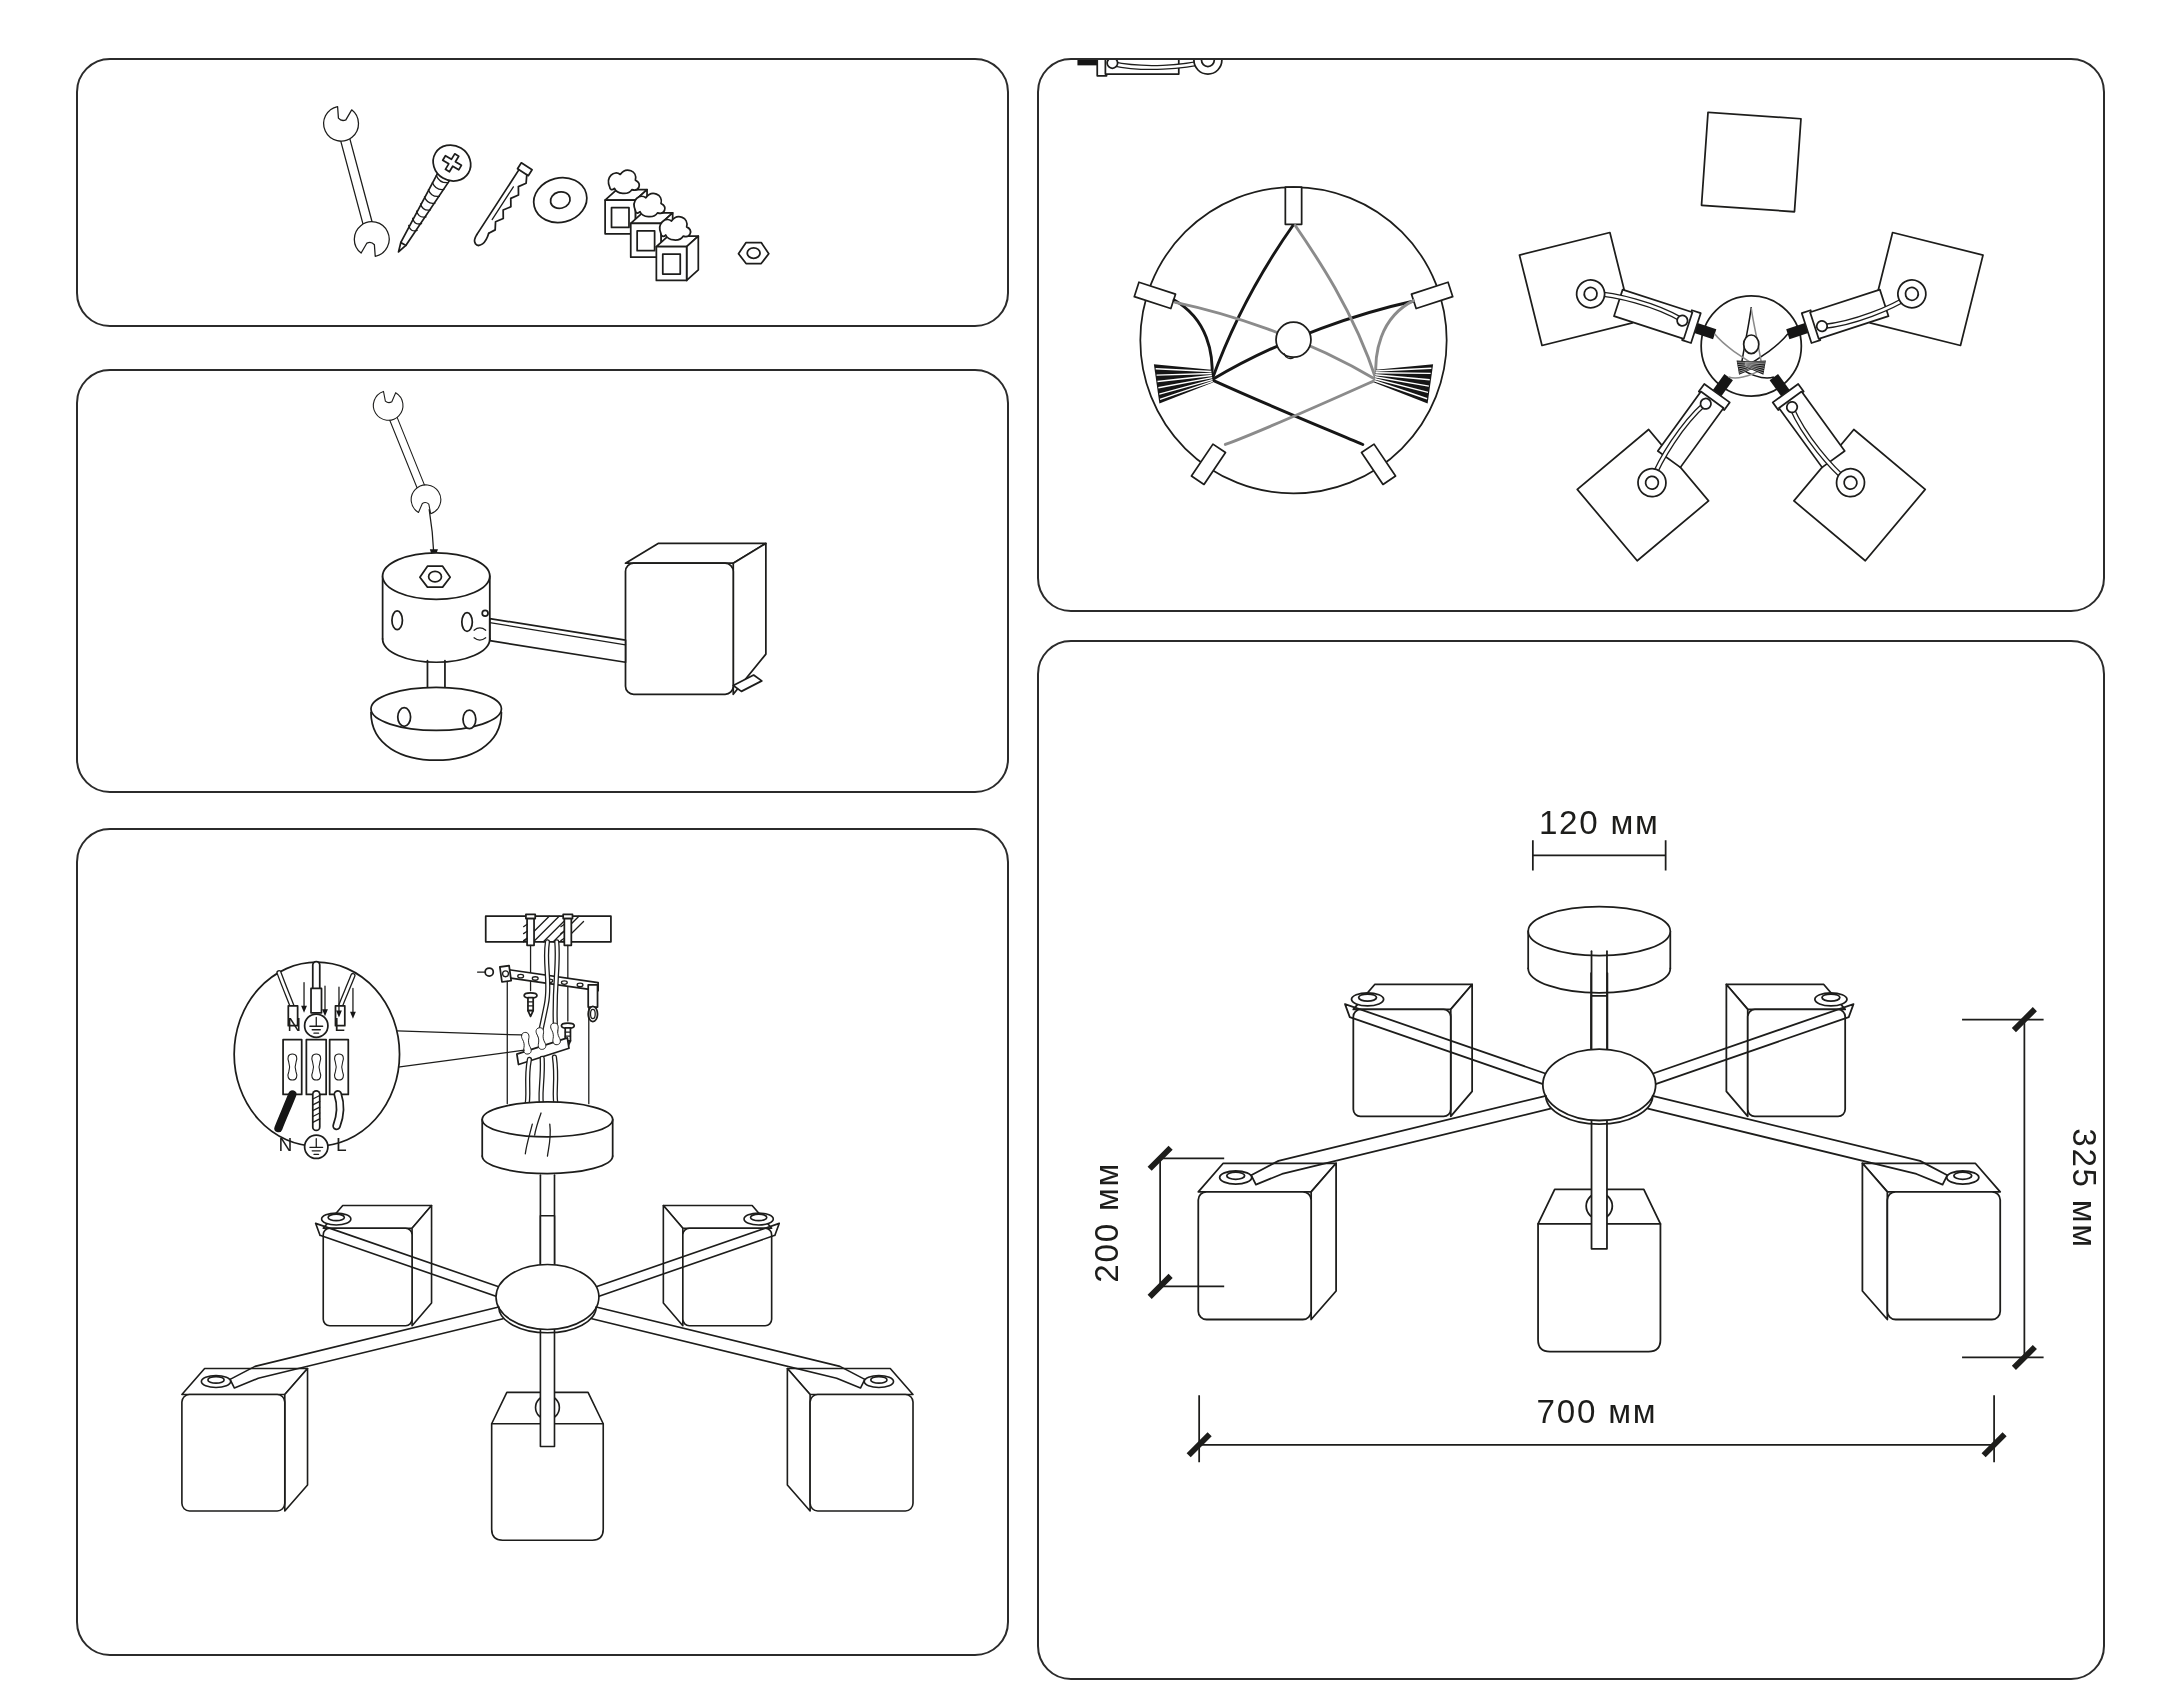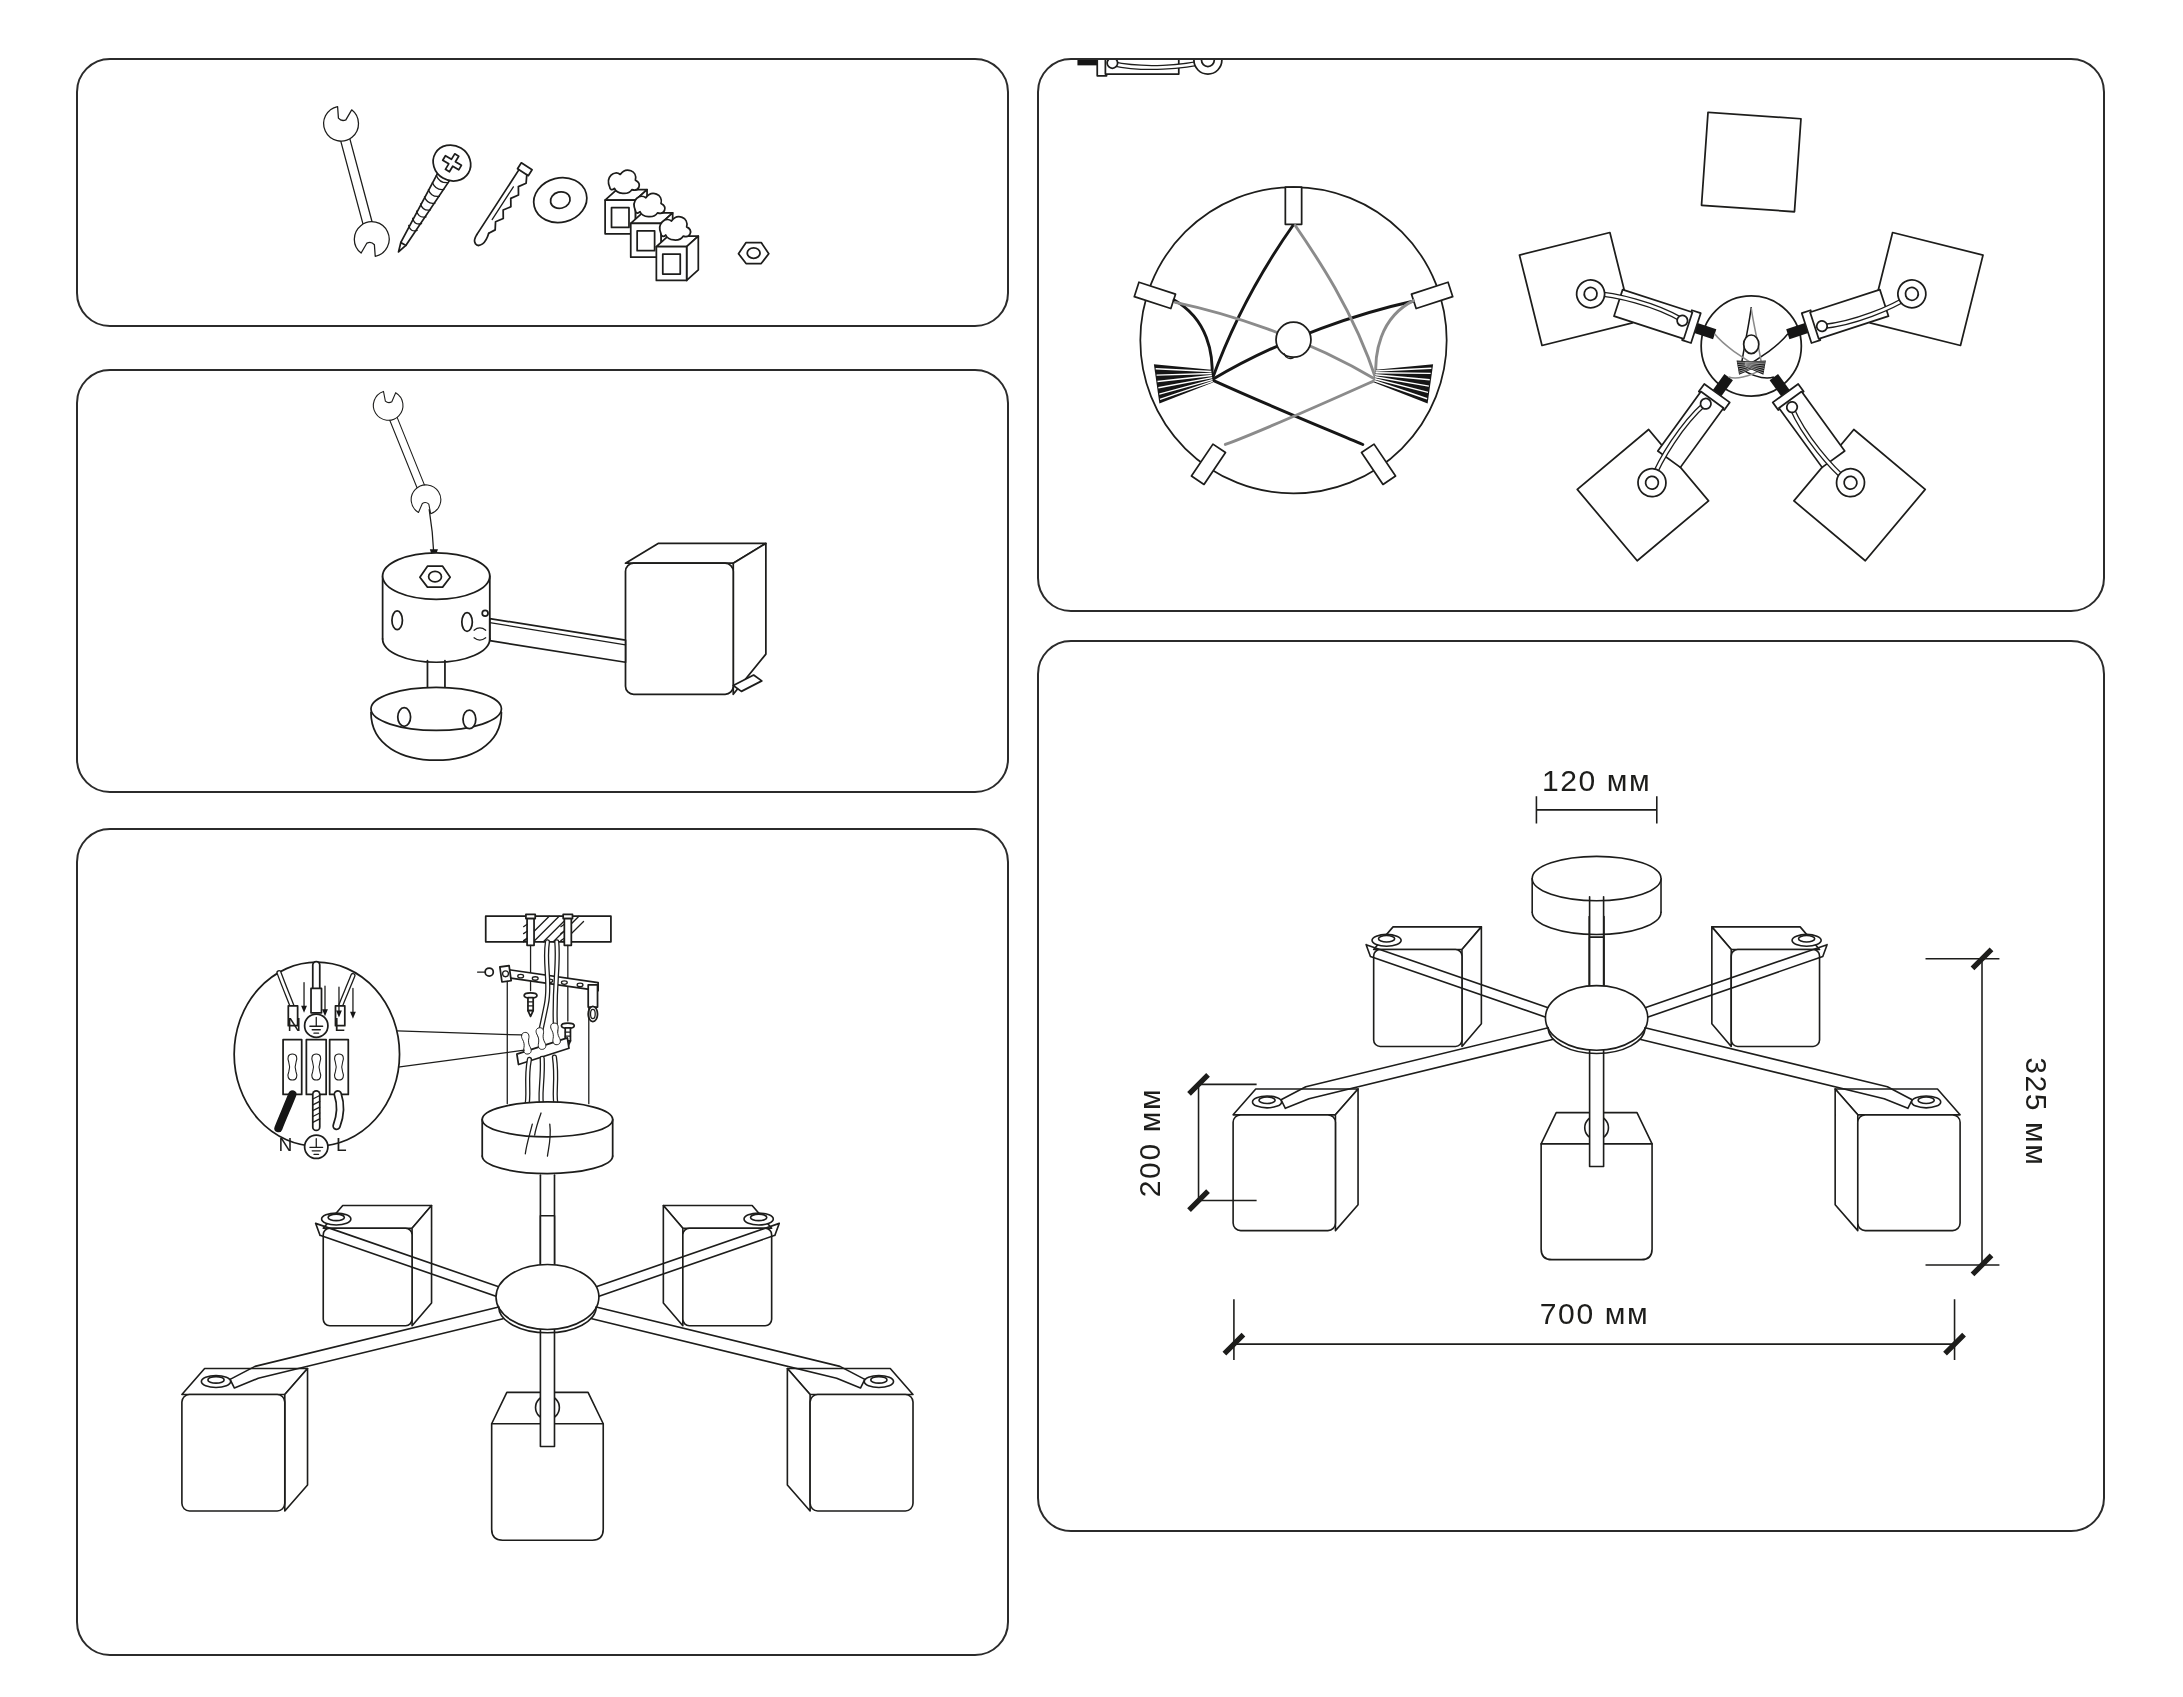--- a/index.html
+++ b/index.html
@@ -3,21 +3,21 @@
 <meta charset="utf-8">
 <style>
   html,body{margin:0;padding:0;background:#fff;}
   .sheet{position:relative;width:2183px;height:1698px;background:#ffffff;overflow:hidden;
          font-family:"Liberation Sans",sans-serif;}
   .panel{position:absolute;border:2.3px solid #2b2b2b;border-radius:34px;background:#fff;box-sizing:border-box;}
   #p-tools   {left:76px; top:58px;  width:933px; height:269px;}
   #p-hub     {left:76px; top:369px;  width:933px; height:424px;}
   #p-wiring  {left:76px; top:828px; width:933px; height:828px;}
   #p-topview {left:1037px;top:58px;  width:1068px; height:554px;}
-  #p-dims    {left:1037px;top:640px; width:1068px; height:892px;}
+  #p-dims    {left:1037px;top:640px; width:1068px; height:1040px;}
   .panel svg{display:block;width:100%;height:100%;}
   .ln{fill:none;stroke:#1d1d1b;stroke-width:3;stroke-linecap:round;stroke-linejoin:round;}
   .ln2{fill:none;stroke:#1d1d1b;stroke-width:2.2;stroke-linecap:round;}
   .fw{fill:#ffffff;stroke:#1d1d1b;stroke-width:3;stroke-linejoin:round;}
   .fb{fill:#151515;stroke:none;}
   .tout{fill:none;stroke:#1d1d1b;stroke-width:9;stroke-linecap:round;}
   .tin{fill:none;stroke:#ffffff;stroke-width:4.5;stroke-linecap:round;}
   .toutb{fill:none;stroke:#1d1d1b;stroke-width:15;stroke-linecap:round;}
   .tinb{fill:none;stroke:#ffffff;stroke-width:9;stroke-linecap:round;}
   .wireA{fill:none;stroke:#161616;stroke-width:5;stroke-linecap:round;}

